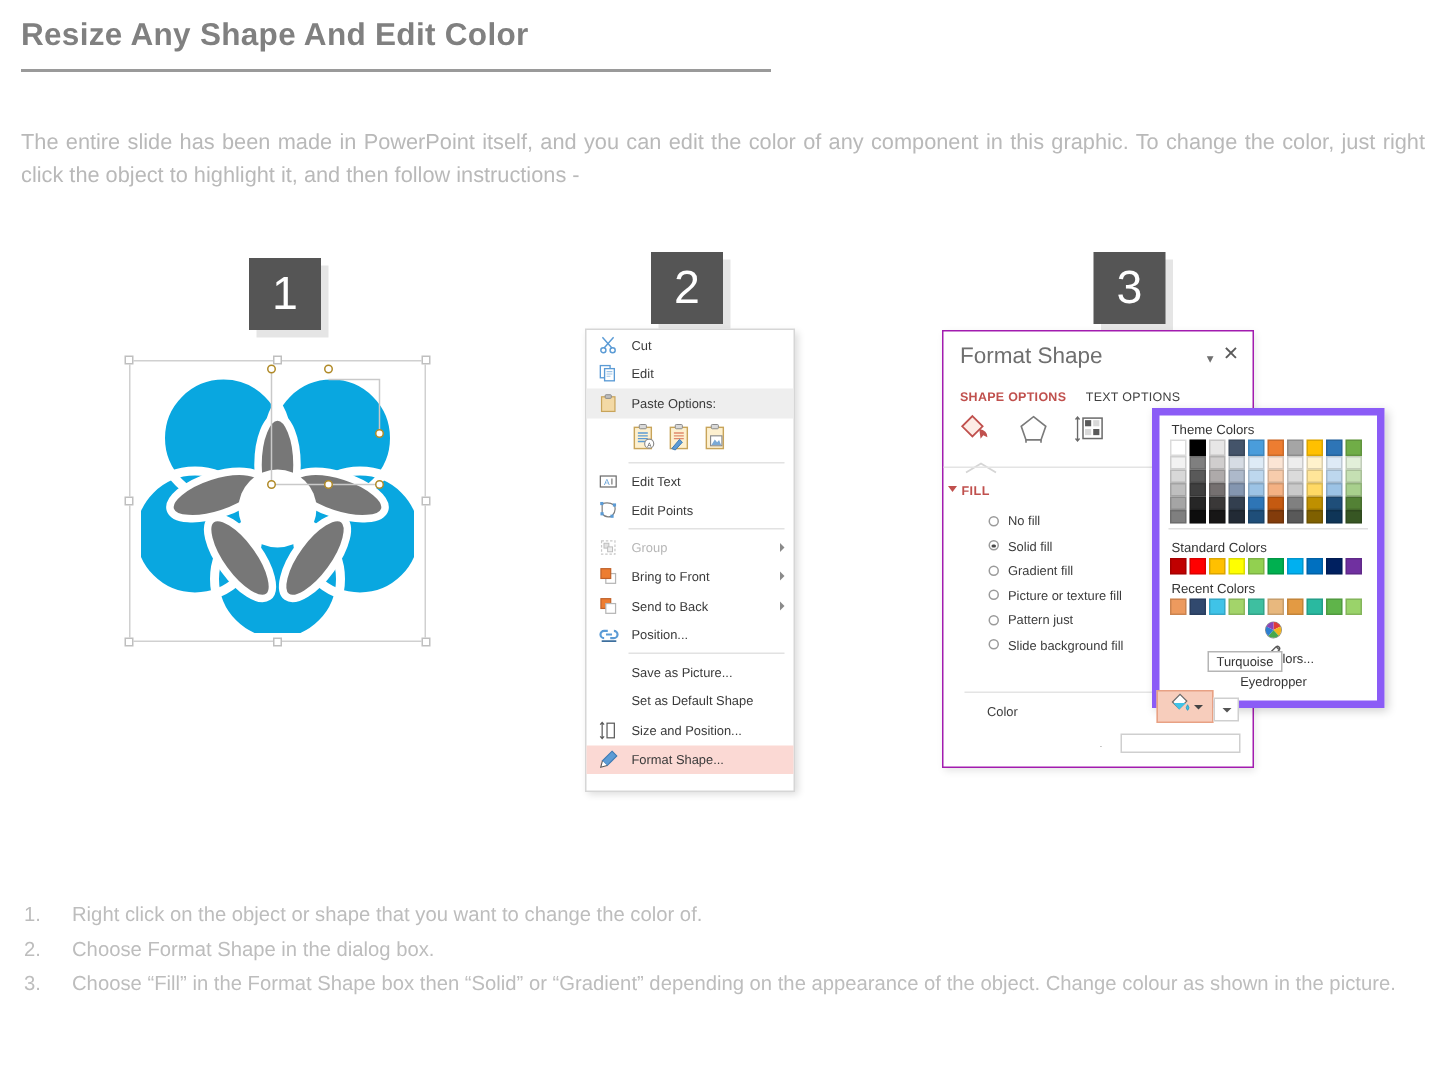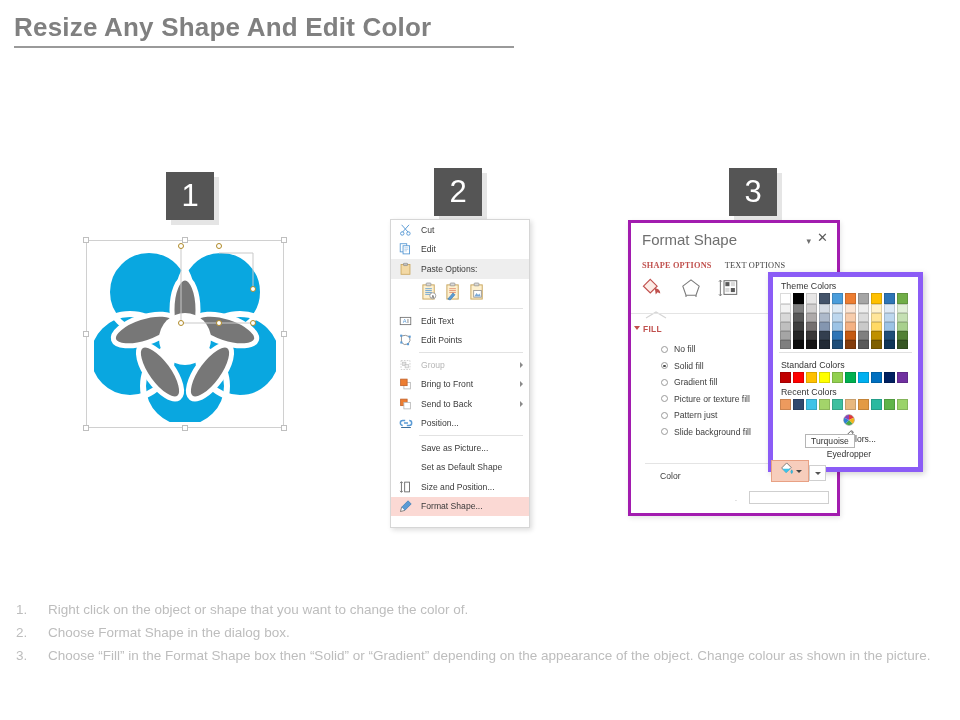--- a/index.html
+++ b/index.html
@@ -8,21 +8,21 @@
     background:#ffffff;
     font-family:"Liberation Sans", sans-serif;
     overflow:hidden;
     position:relative;
   }
   .slide{position:relative;width:960px;height:720px;}
 
   
   .title{
     position:absolute;left:14px;top:12px;
-    font-size:26px;font-weight:bold;color:#808080;
+    font-size:21px;font-weight:bold;color:#808080;
     letter-spacing:.2px;white-space:nowrap;
   }
   .title-rule{
     position:absolute;left:14px;top:46px;width:500px;height:2px;
     background:#9a9a9a;
   }
   .intro{
     position:absolute;left:14px;top:84px;width:936px;
     font-size:14.5px;line-height:22px;color:#b9b9b9;
     text-align:justify;
@@ -78,31 +78,31 @@
   .mi.dis{color:#b6b6b6;}
   .mi.hl{background:#fbd9d4;}
   .paste-row{
     height:27px;display:flex;align-items:center;gap:7px;padding-left:30px;
   }
   .sep{height:1px;background:#e2e2e2;margin:2px 6px 2px 28px;}
 
   
   .fmtpane{
     position:absolute;left:628px;top:220px;width:206px;height:290px;
-    background:#ffffff;border:3px solid #a21caf;
+    background:#ffffff;border:1px solid #a21caf;
     box-shadow:1px 2px 5px rgba(0,0,0,0.10);
   }
   .fp-title{
     position:absolute;left:11px;top:8px;font-size:15px;color:#6f6f6f;
   }
   .fp-caret{position:absolute;right:26px;top:13px;font-size:9px;color:#6f6f6f;}
   .fp-close{position:absolute;right:9px;top:8px;font-size:13px;color:#5a5a5a;line-height:1;}
   .fp-tabs{position:absolute;left:11px;top:38px;display:flex;gap:13px;font-size:8.3px;}
   .fp-tab.act{color:#c0504d;font-weight:bold;letter-spacing:.2px;}
-  .fp-tab{color:#404040;letter-spacing:.2px;font-family:Liberation Serif, serif;}
+  .fp-tab{color:#404040;letter-spacing:.2px;}
   .fp-iconbar{position:absolute;left:11px;top:55px;display:flex;gap:16px;align-items:center;}
   .fp-arrow{position:absolute;left:14px;top:82px;}
   .fp-line{position:absolute;left:0;top:90px;width:100%;height:1px;background:#e4e4e4;}
   .fp-fill{position:absolute;left:12px;top:101px;font-size:8.4px;color:#c0504d;font-weight:bold;letter-spacing:.3px;}
   .fp-tri{position:absolute;left:3px;top:103px;width:0;height:0;
           border-top:4px solid #c0504d;border-left:3px solid transparent;border-right:3px solid transparent;}
   .radios{position:absolute;left:30px;top:118px;font-size:8.6px;color:#3c3c3c;}
   .rrow{height:16.5px;display:flex;align-items:center;}
   .rdot{
     width:7px;height:7px;border:1px solid #9a9a9a;border-radius:50%;
@@ -156,20 +156,21 @@
   .step .num{width:32px;flex:0 0 32px;}
   .step .txt{flex:1;}
 </style>
 </head>
 <body>
 
 <div class="slide">
 
   <div class="title">Resize Any Shape And Edit Color</div>
   <div class="title-rule"></div>
+  <div class="intro">The entire slide has been made in PowerPoint itself, and you can edit the color of any component in this graphic. To change the color, just right click the object to highlight it, and then follow instructions -</div>
 
   <div class="badge badge1">1</div>
   <div class="badge badge2">2</div>
   <div class="badge badge3">3</div>
 
   <div class="shape-stage">
     <div class="sel-box"></div>
 
     <svg class="flower" viewBox="0 0 182 176">
       <g>

